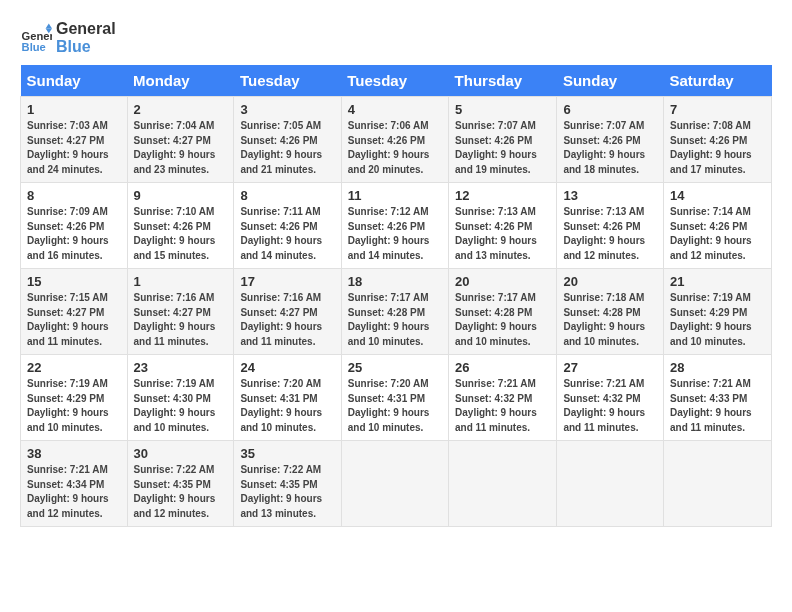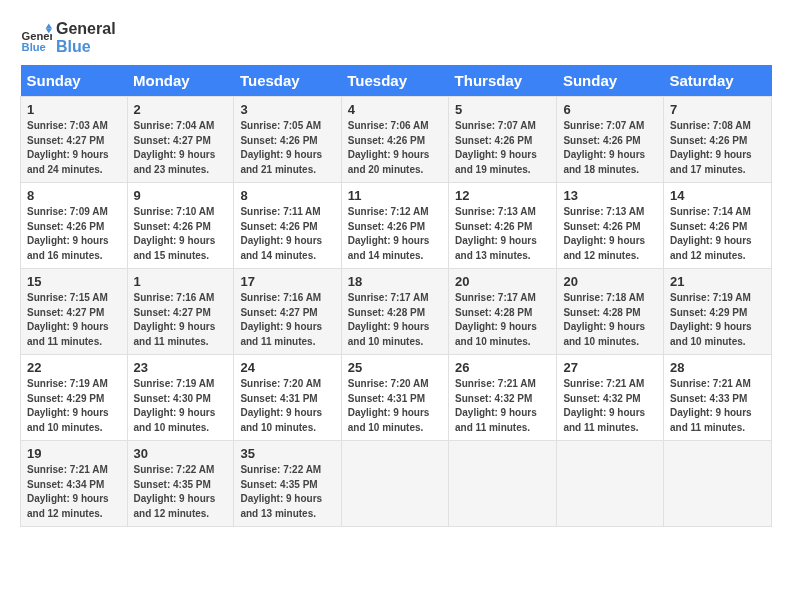--- a/index.html
+++ b/index.html
@@ -237,21 +237,21 @@
           <span class="day-number">27</span>
 <div class="day-info">Sunrise: 7:21 AM<br>Sunset: 4:32 PM<br>Daylight: 9 hours<br>and 11 minutes.</div>
         </td>
         <td>
           <span class="day-number">28</span>
 <div class="day-info">Sunrise: 7:21 AM<br>Sunset: 4:33 PM<br>Daylight: 9 hours<br>and 11 minutes.</div>
         </td>
       </tr>
       <tr>
         <td>
-          <span class="day-number">19</span>
+          <span class="day-number">38</span>
 <div class="day-info">Sunrise: 7:21 AM<br>Sunset: 4:34 PM<br>Daylight: 9 hours<br>and 12 minutes.</div>
         </td>
         <td>
           <span class="day-number">30</span>
 <div class="day-info">Sunrise: 7:22 AM<br>Sunset: 4:35 PM<br>Daylight: 9 hours<br>and 12 minutes.</div>
         </td>
         <td>
           <span class="day-number">35</span>
 <div class="day-info">Sunrise: 7:22 AM<br>Sunset: 4:35 PM<br>Daylight: 9 hours<br>and 13 minutes.</div>
         </td>

